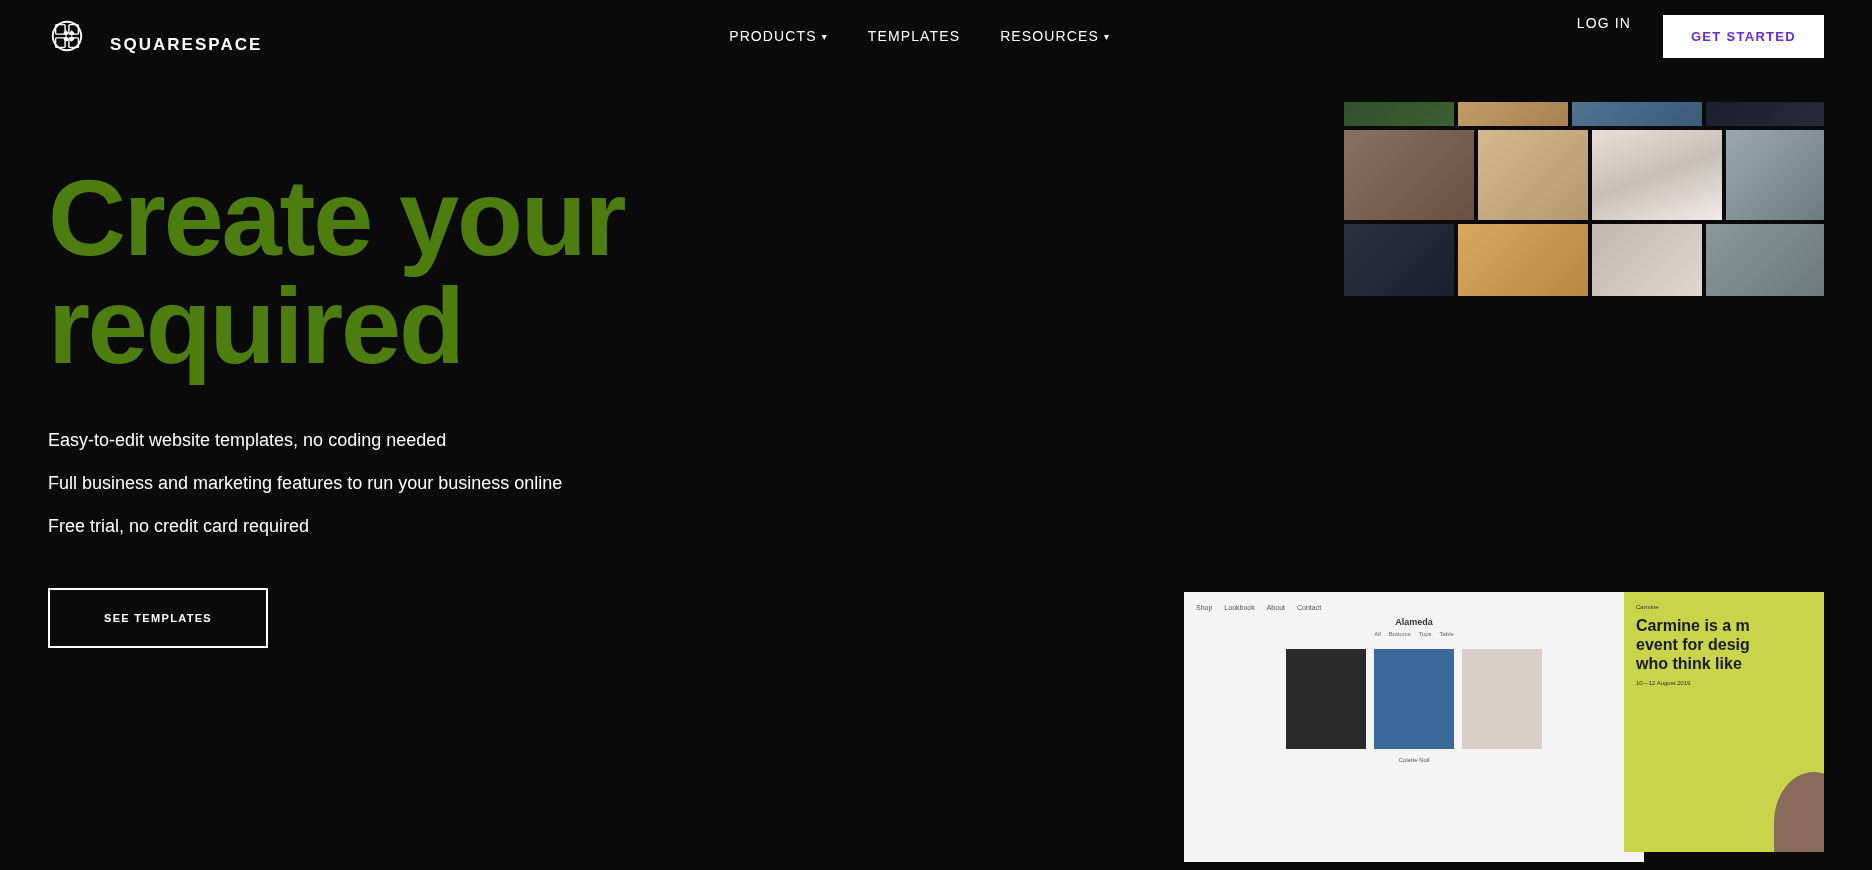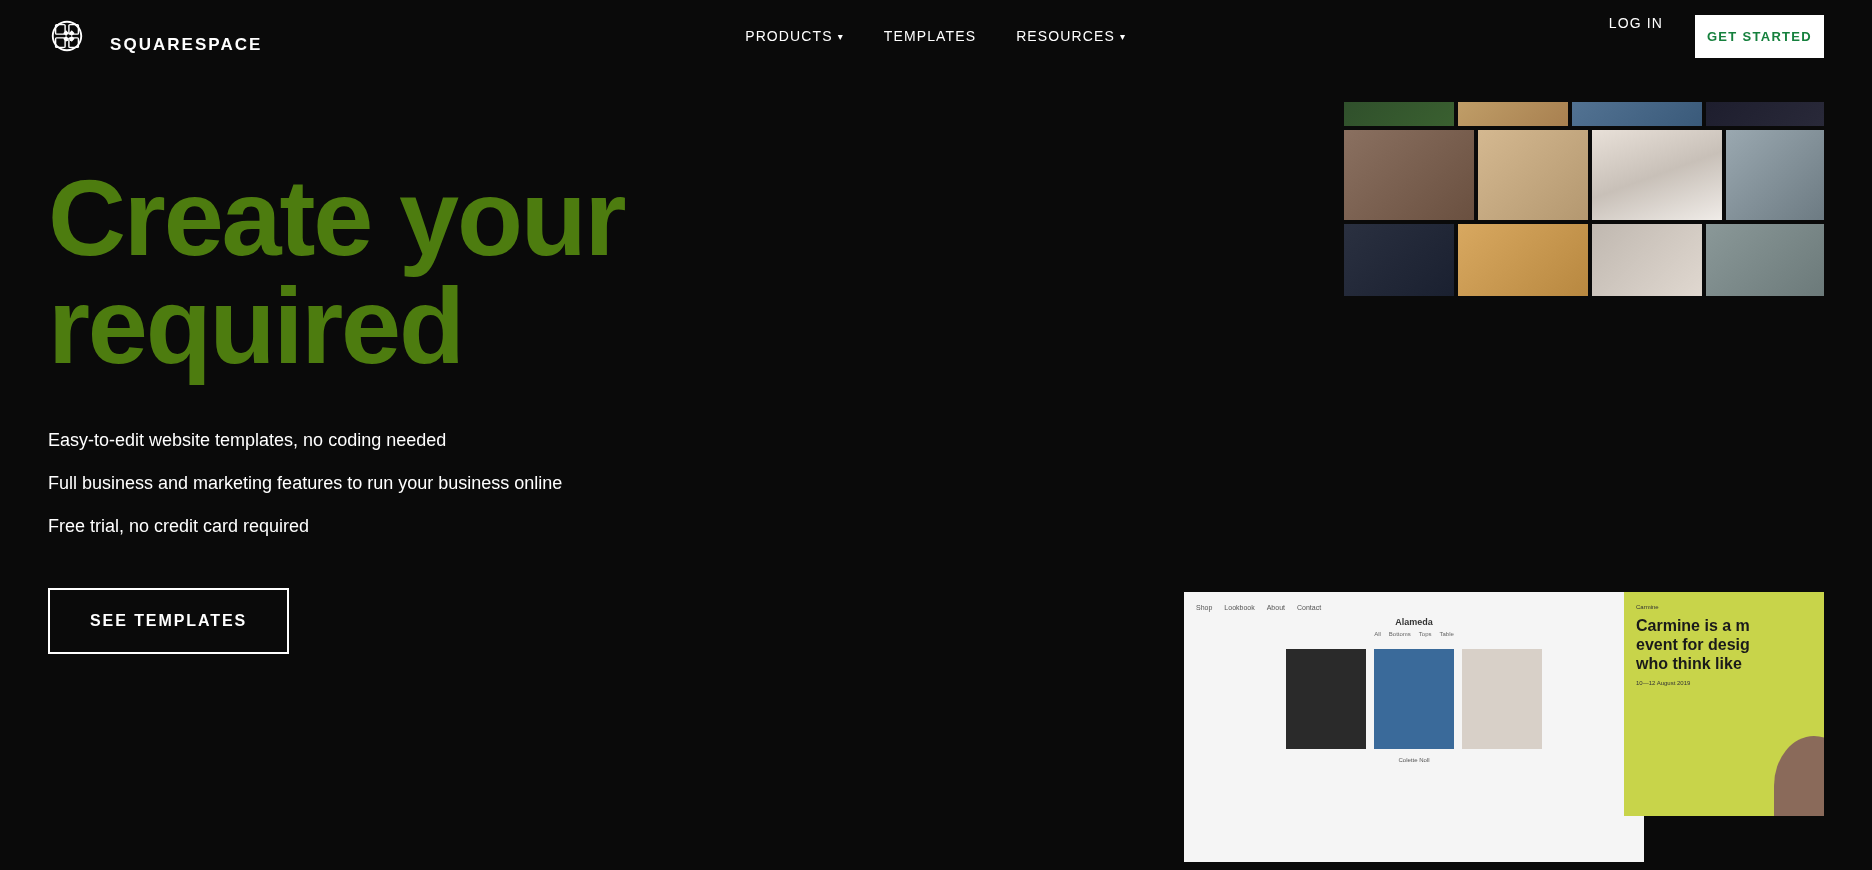--- a/index.html
+++ b/index.html
@@ -74,23 +74,23 @@
       font-size: 14px;
       font-weight: 500;
       letter-spacing: 0.08em;
       color: #ffffff;
       text-transform: uppercase;
       cursor: pointer;
     }
 
     .nav-cta {
       background: #ffffff;
-      color: #15803d;
+      color: #6d28d9;
       border: none;
-      padding: 14px 12px;
+      padding: 14px 28px;
       font-size: 13px;
       font-weight: 700;
       letter-spacing: 0.1em;
       text-transform: uppercase;
       cursor: pointer;
     }
 
     
     .hero {
       display: flex;
@@ -126,21 +126,21 @@
       margin-bottom: 18px;
       line-height: 1.4;
     }
 
     .see-templates-btn {
       display: inline-block;
       border: 2px solid #ffffff;
       background: transparent;
       color: #ffffff;
       padding: 22px 40px;
-      font-size: 16px;
+      font-size: 11px;
       font-weight: 700;
       letter-spacing: 0.12em;
       text-transform: uppercase;
       cursor: pointer;
       min-width: 220px;
       text-align: center;
     }
 
     
     .hero-right {
@@ -203,21 +203,21 @@
     .alameda-brand {
       text-align: center;
       font-size: 6px;
       color: #555;
       margin-top: 8px;
     }
 
     
     .carmine-mockup {
       width: 220px;
-      height: 224px;
+      height: 260px;
       background: #c8d44a;
       padding: 12px;
       position: relative;
       overflow: hidden;
     }
 
     .carmine-tag {
       font-size: 6px;
       color: #333;
       margin-bottom: 6px;

